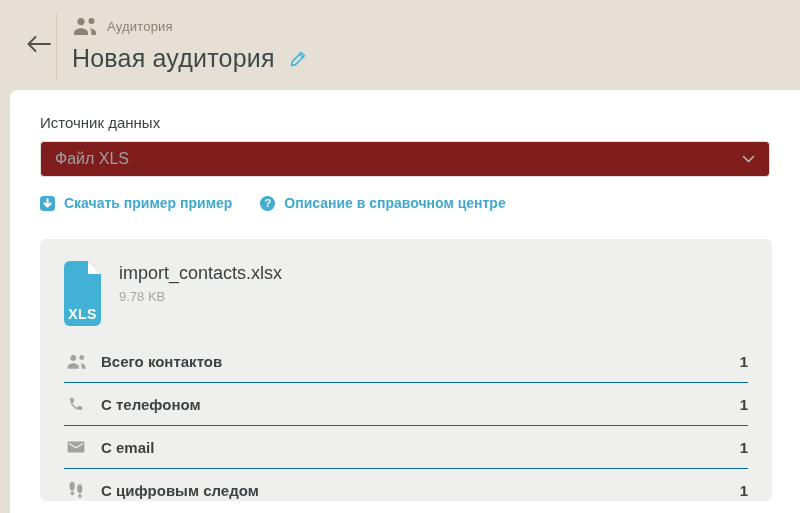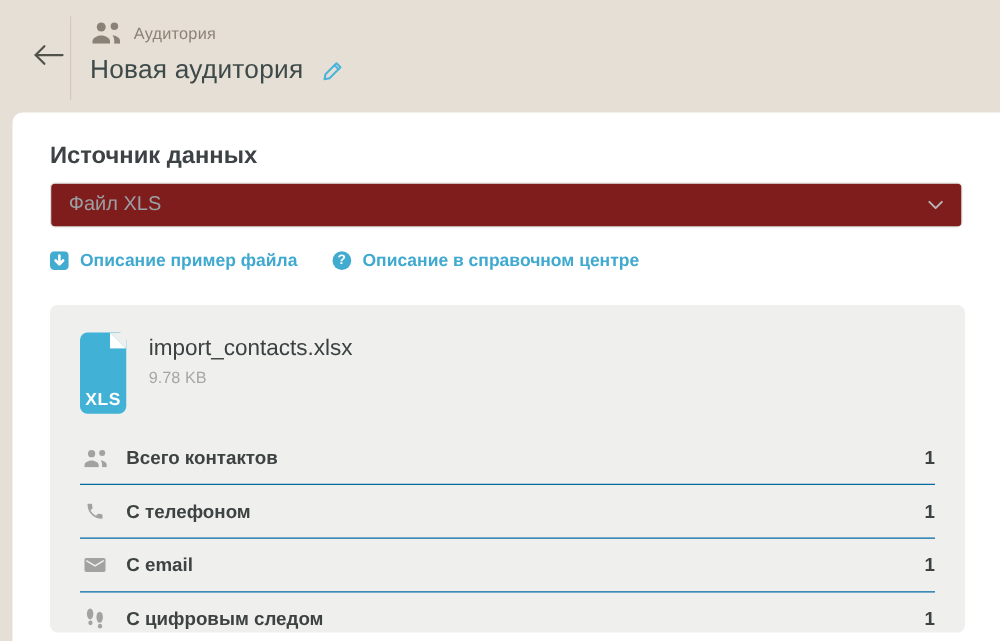--- a/index.html
+++ b/index.html
@@ -12,29 +12,29 @@
   
   .header{position:absolute;top:0;left:0;right:0;height:90px;}
   .back-btn{
     position:absolute;left:22px;top:32px;width:34px;height:26px;
     background:none;border:none;padding:0;cursor:pointer;color:#52524b;
   }
   .vdivider{position:absolute;left:56px;top:13px;width:1px;height:67px;background:#d4cabd;}
   .header-text{position:absolute;left:72px;top:17px;}
   .breadcrumb{display:flex;align-items:center;gap:9px;color:#8b8277;font-size:13px;letter-spacing:.2px;}
   .title-row{display:flex;align-items:center;gap:15px;margin-top:9px;}
-  .page-title{margin:0;font-size:21px;font-weight:500;color:#3e4a49;letter-spacing:.2px;}
+  .page-title{margin:0;font-size:25px;font-weight:500;color:#3e4a49;letter-spacing:.2px;}
   .edit-icon{display:flex;cursor:pointer;}
   
   .card{
     position:absolute;left:10px;top:90px;right:0;bottom:0;
     background:#ffffff;border-top-left-radius:8px;
     padding:24px 0 0 30px;box-sizing:border-box;
   }
-  .field-label{font-size:19px;font-weight:700;color:#3d4345;margin-bottom:10px;}
+  .field-label{font-size:15px;font-weight:400;color:#3d4345;margin-bottom:10px;}
   .select{
     width:730px;height:36px;box-sizing:border-box;
     border:1px solid #e0dfdd;background:#7f1d1d;border-radius:4px;
     display:flex;align-items:center;justify-content:space-between;
     padding:0 14px;cursor:pointer;margin-bottom:18px;
   }
   .select-value{color:#9aa0a3;font-size:16px;}
   .links-row{display:flex;align-items:center;gap:28px;margin-bottom:28px;}
   .link{display:flex;align-items:center;gap:9px;color:#3fa9cf;font-size:14px;font-weight:700;text-decoration:none;cursor:pointer;}
   .dl-icon{display:flex;}
@@ -113,21 +113,21 @@
   </div>
 
   <div class="links-row">
     <a class="link">
       <span class="dl-icon">
         <svg width="15" height="15" viewBox="0 0 15 15">
           <rect x="0" y="0" width="15" height="15" rx="3.5" fill="#41abd0"></rect>
           <path d="M7.5 3.4 V10.2 M4.5 7.4 L7.5 10.5 L10.5 7.4" fill="none" stroke="#ffffff" stroke-width="2.1" stroke-linecap="round" stroke-linejoin="round"></path>
         </svg>
       </span>
-      <span>Описание пример файла</span>
+      <span>Скачать пример пример</span>
     </a>
     <a class="link">
       <span class="q-icon">?</span>
       <span>Описание в справочном центре</span>
     </a>
   </div>
 
   <div class="panel">
     <div class="file-header">
       <div class="xls-icon">

